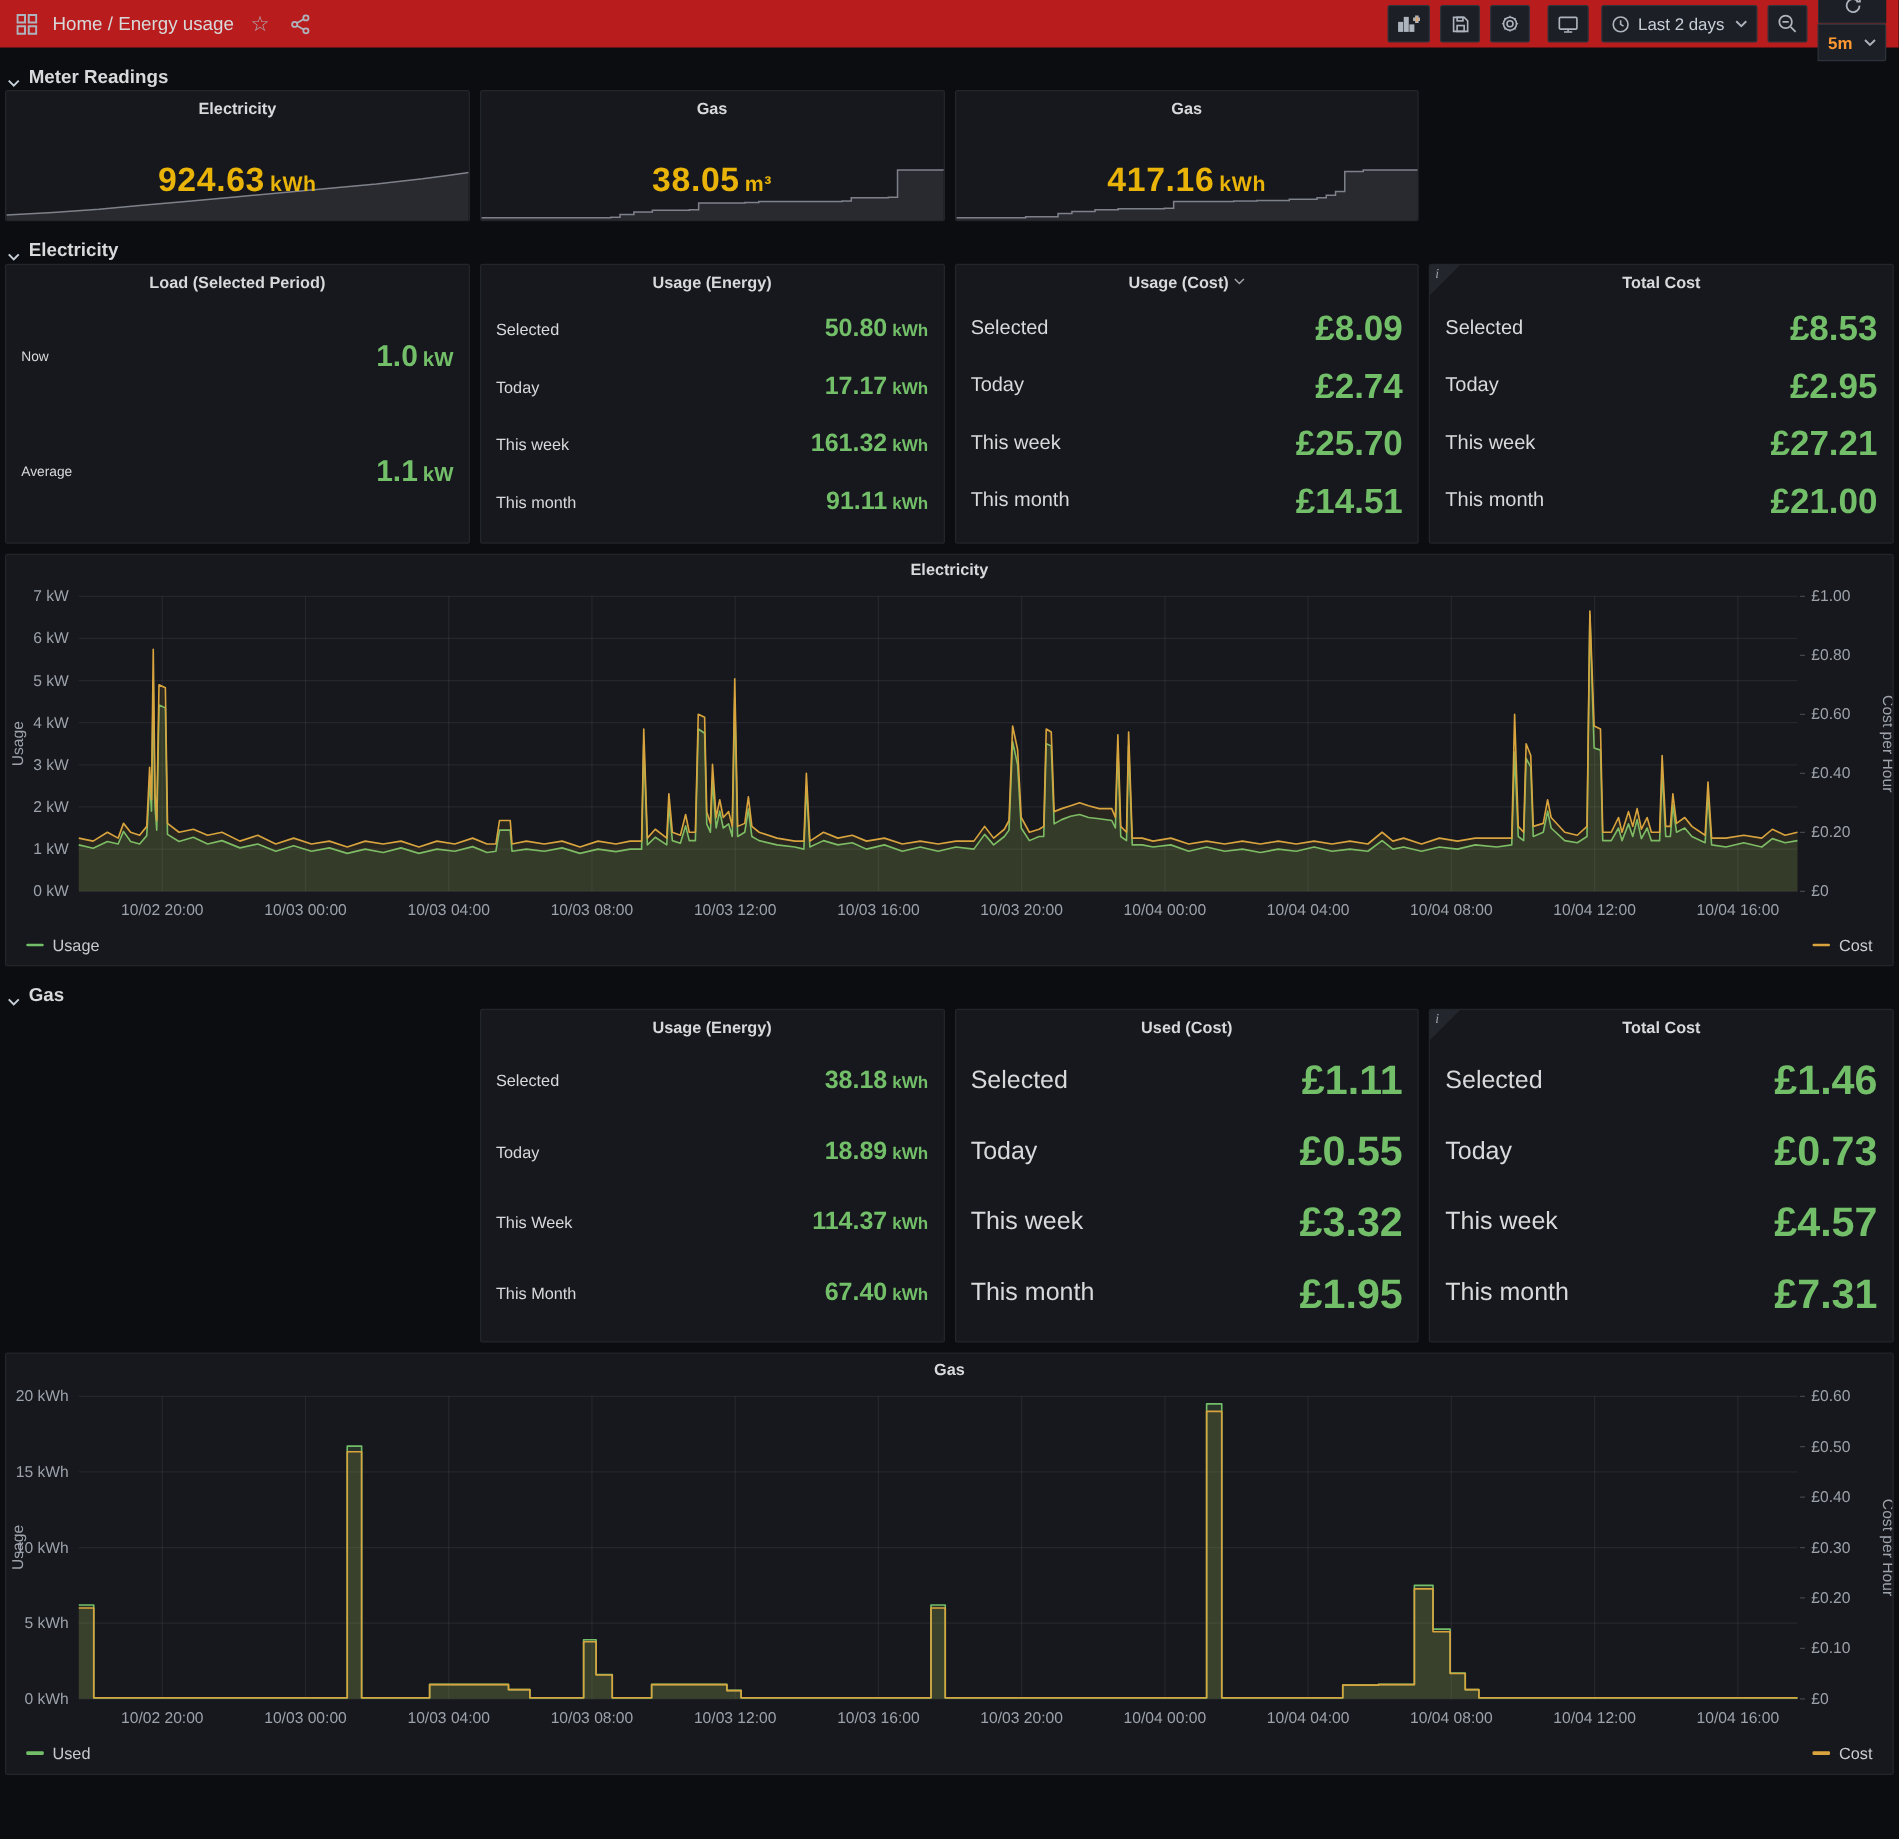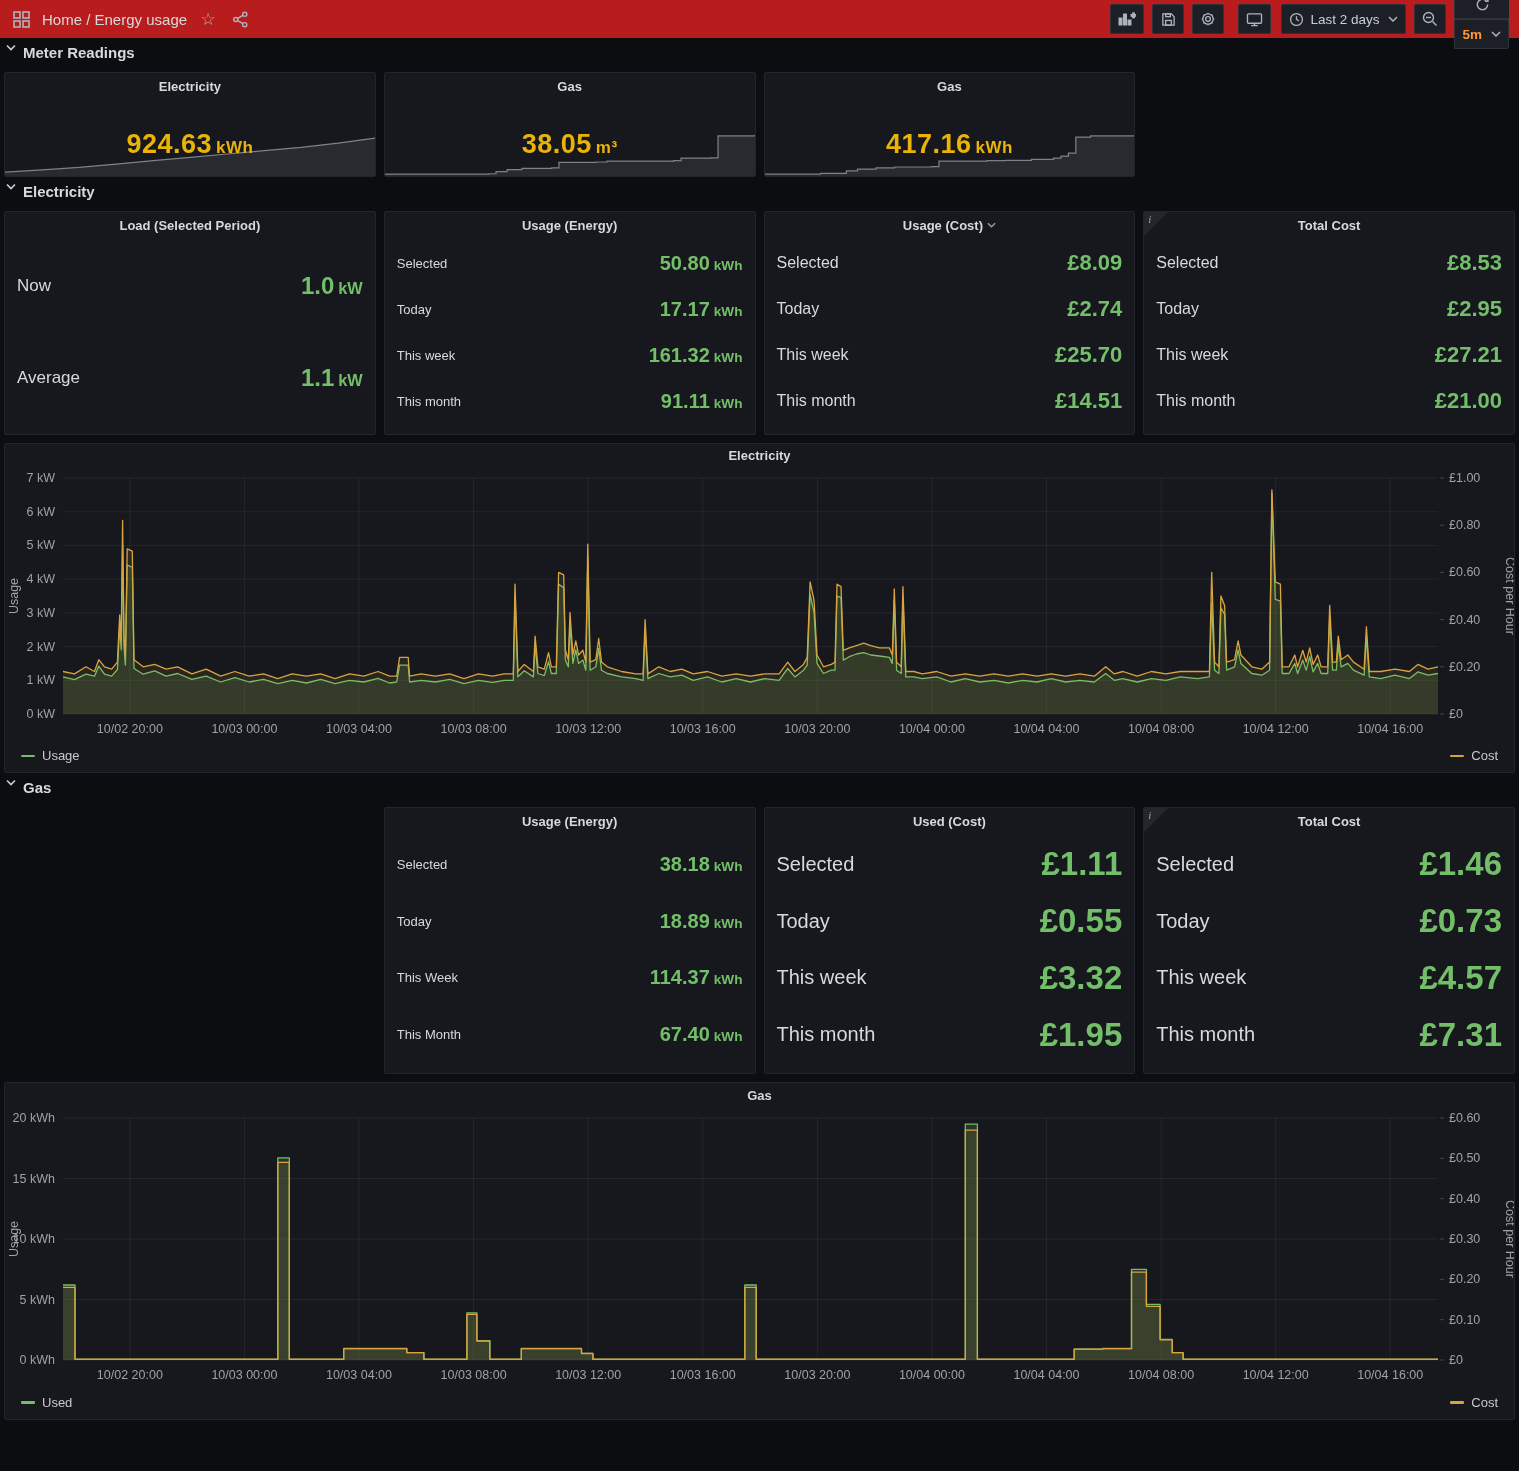--- a/index.html
+++ b/index.html
@@ -18,44 +18,44 @@
          background:#1c1f26; border:1px solid #2e323a; border-radius:2px; color:#c7d0d9; font-size:13.5px; cursor:pointer; padding:0 7px; }
   .btn svg { stroke:#aeb4bd; }
   .btn-group { display:flex;flex-direction:column; }
   .btn-group .btn:first-child { border-right:none; border-radius:2px 0 0 2px; }
   .btn-group .btn:last-child { border-radius:0 2px 2px 0; }
   .orange-text { color:#ff9830; font-weight:600; }
   .caret { margin-left:3px; }
 
   
   .main { padding:0 4px; }
-  .row-header { display:flex; align-items:flex-start; gap:7px; height:26px; margin:6px 2px 2px 2px; cursor:pointer; }
+  .row-header { display:flex; align-items:flex-end; gap:7px; height:26px; margin:6px 2px 2px 2px; cursor:pointer; }
   .row-header .rh-label { font-size:15px; font-weight:600; color:#d8d9da; }
   .grid4 { display:grid; grid-template-columns:repeat(4,1fr); gap:8px; }
   .panel { background:#16181d; border:1px solid #22252a; border-radius:2px; position:relative; overflow:hidden; }
   .panel-title { height:26px; display:flex; align-items:center; justify-content:center; gap:4px; font-size:13px; font-weight:600; color:#d8d9da; cursor:pointer; }
   .info-corner { position:absolute; top:0; left:0; width:0; height:0; border-top:24px solid #23262c; border-right:24px solid transparent; }
   .info-corner i { position:absolute; top:-23px; left:4px; font-size:11px; color:#9fa2a8; font-family:"Liberation Serif",serif; }
 
   
   .meter-panel { height:105px; }
   .meter-value { position:absolute; left:0; right:0; top:56px; text-align:center; font-weight:700; color:#eab308; font-size:27px; letter-spacing:0.5px; }
   .meter-value .unit { font-size:17px; font-weight:700; margin-left:4px; }
   .spark { position:absolute; bottom:0; left:0; }
 
   
   .stat-panel { display:flex; flex-direction:column; }
   .stat-rows { flex:1; display:flex; flex-direction:column; padding:2px 12px 10px 12px; }
   .stat-row { flex:1; display:flex; align-items:center; justify-content:space-between; }
   .stat-label { color:#d8d9da; }
   .stat-value { color:#73bf69; font-weight:700; white-space:nowrap; }
   .stat-value .unit { font-size:0.68em; margin-left:4px; }
-  .rows-md .stat-label { font-size:17px; }   .rows-md .stat-value { font-size:24px; }
+  .rows-md .stat-label { font-size:11px; }   .rows-md .stat-value { font-size:24px; }
   .rows-sm .stat-label { font-size:13px; }   .rows-sm .stat-value { font-size:20px; }
-  .rows-lg .stat-label { font-size:16px; }   .rows-lg .stat-value { font-size:22px; }
+  .rows-lg .stat-label { font-size:16px; }   .rows-lg .stat-value { font-size:28px; }
   .rows-xl .stat-label { font-size:20px; }   .rows-xl .stat-value { font-size:33px; }
   .h224 { height:224px; } .h267 { height:267px; }
 
   
   .chart-panel { margin-top:8px; display:flex; flex-direction:column; }
   .chart-body { flex:1; position:relative; cursor:crosshair; }
   .chart-legend { height:28px; display:flex; align-items:center; justify-content:space-between; padding:0 16px 6px 16px; }
   .legend-item { display:inline-flex; align-items:center; gap:7px; font-size:13px; color:#c8cad0; cursor:pointer; }
   .legend-dash { width:14px; height:2.5px; border-radius:1px; display:inline-block; }
   .tick { fill:#9da2ab; font-size:12.5px; font-family:"Liberation Sans",sans-serif; }

